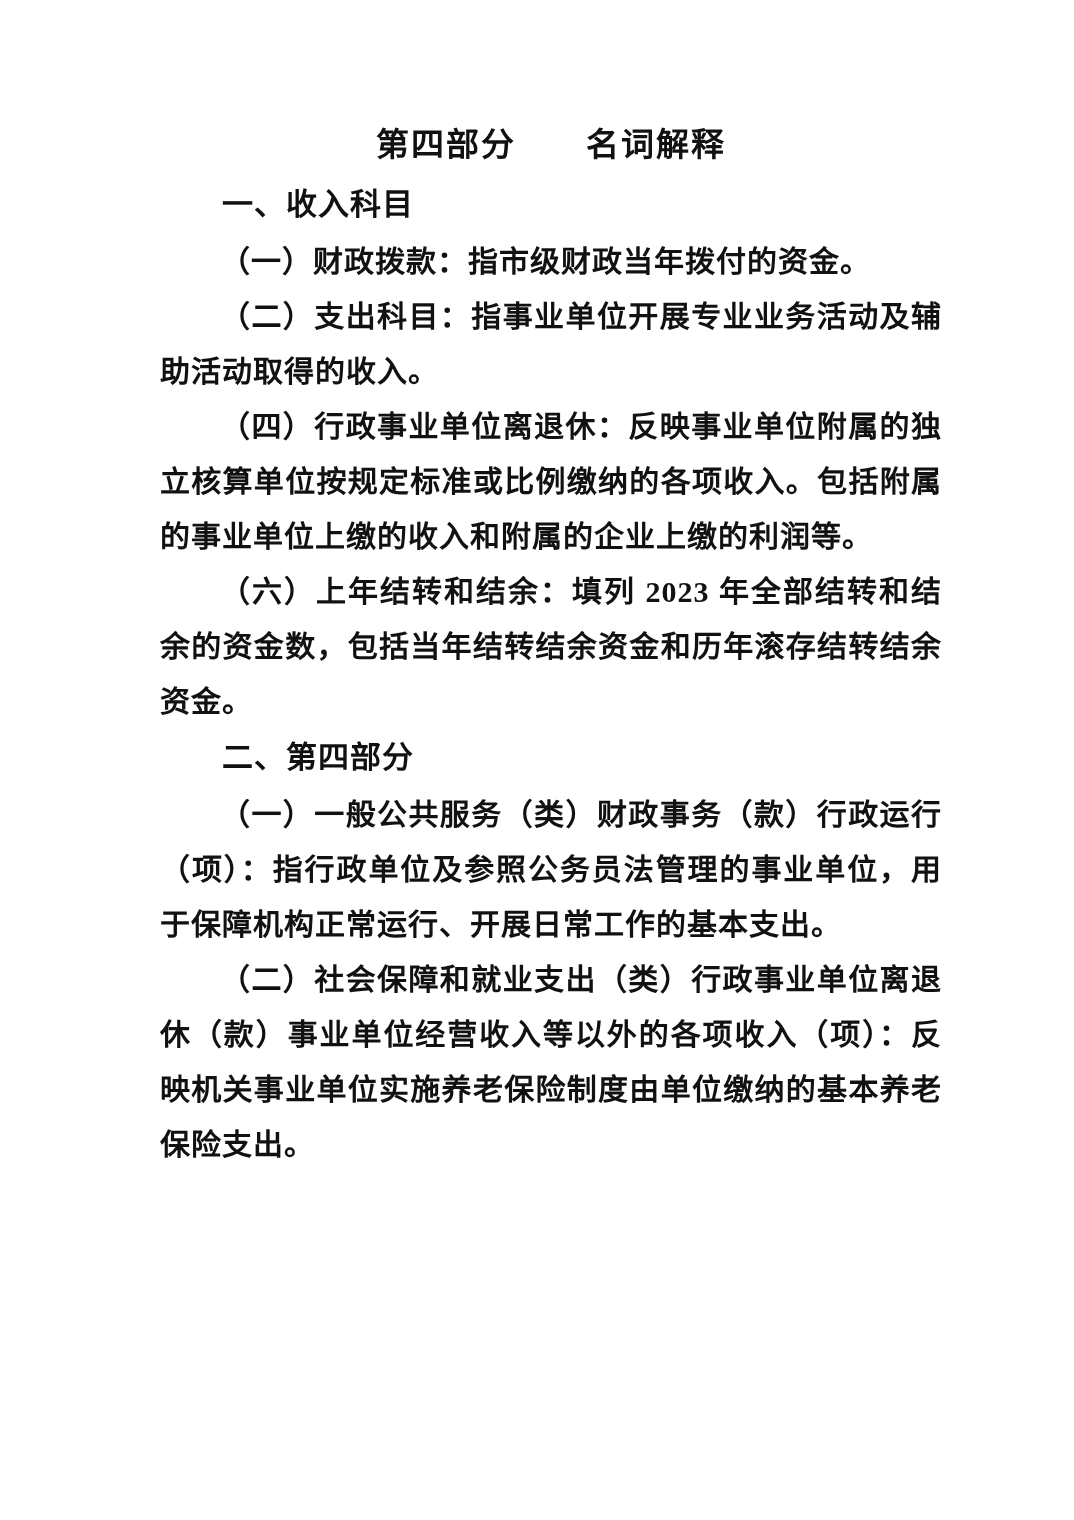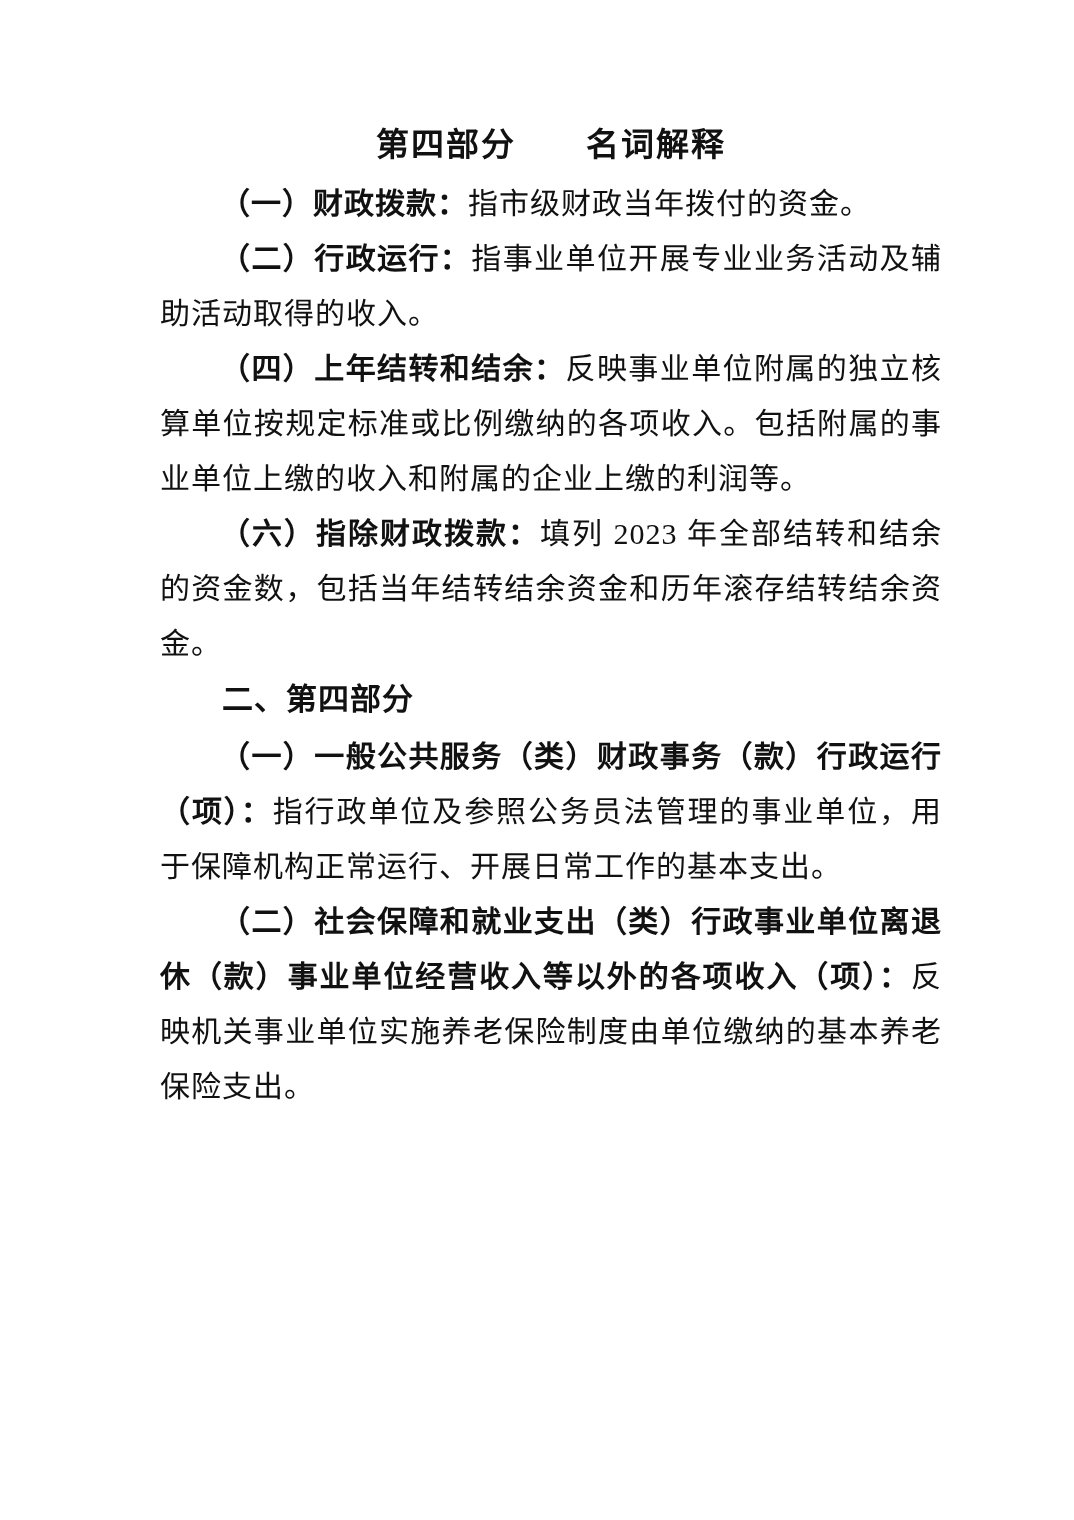--- a/index.html
+++ b/index.html
@@ -43,40 +43,41 @@
     line-height: 55px;
     text-indent: 2em;
     text-align: justify;
     word-break: break-all;
     letter-spacing: 1px;
   }
   p.item b.lead {
     font-weight: 700;
   }
   p.item span.body {
-    font-weight: 400;
+    font-weight: 700;
   }
 </style>
 </head>
 <body>
 
 <div class="doc">
 
   <div class="title">第四部分　　名词解释</div>
 
+  <div class="heading">一、收入科目</div>
 
   <p class="item"><b class="lead">（一）财政拨款：</b><span class="body">指市级财政当年拨付的资金。</span></p>
 
-  <p class="item"><b class="lead">（二）行政运行：</b><span class="body">指事业单位开展专业业务活动及辅助活动取得的收入。</span></p>
+  <p class="item"><b class="lead">（二）支出科目：</b><span class="body">指事业单位开展专业业务活动及辅助活动取得的收入。</span></p>
 
 
-  <p class="item"><b class="lead">（四）上年结转和结余：</b><span class="body">反映事业单位附属的独立核算单位按规定标准或比例缴纳的各项收入。包括附属的事业单位上缴的收入和附属的企业上缴的利润等。</span></p>
+  <p class="item"><b class="lead">（四）行政事业单位离退休：</b><span class="body">反映事业单位附属的独立核算单位按规定标准或比例缴纳的各项收入。包括附属的事业单位上缴的收入和附属的企业上缴的利润等。</span></p>
 
 
-  <p class="item"><b class="lead">（六）指除财政拨款：</b><span class="body">填列 2023 年全部结转和结余的资金数，包括当年结转结余资金和历年滚存结转结余资金。</span></p>
+  <p class="item"><b class="lead">（六）上年结转和结余：</b><span class="body">填列 2023 年全部结转和结余的资金数，包括当年结转结余资金和历年滚存结转结余资金。</span></p>
 
   <div class="heading">二、第四部分</div>
 
   <p class="item"><b class="lead">（一）一般公共服务（类）财政事务（款）行政运行（项）：</b><span class="body">指行政单位及参照公务员法管理的事业单位，用于保障机构正常运行、开展日常工作的基本支出。</span></p>
 
   <p class="item"><b class="lead">（二）社会保障和就业支出（类）行政事业单位离退休（款）事业单位经营收入等以外的各项收入（项）：</b><span class="body">反映机关事业单位实施养老保险制度由单位缴纳的基本养老保险支出。</span></p>
 
 </div>
 
 </body></html>

